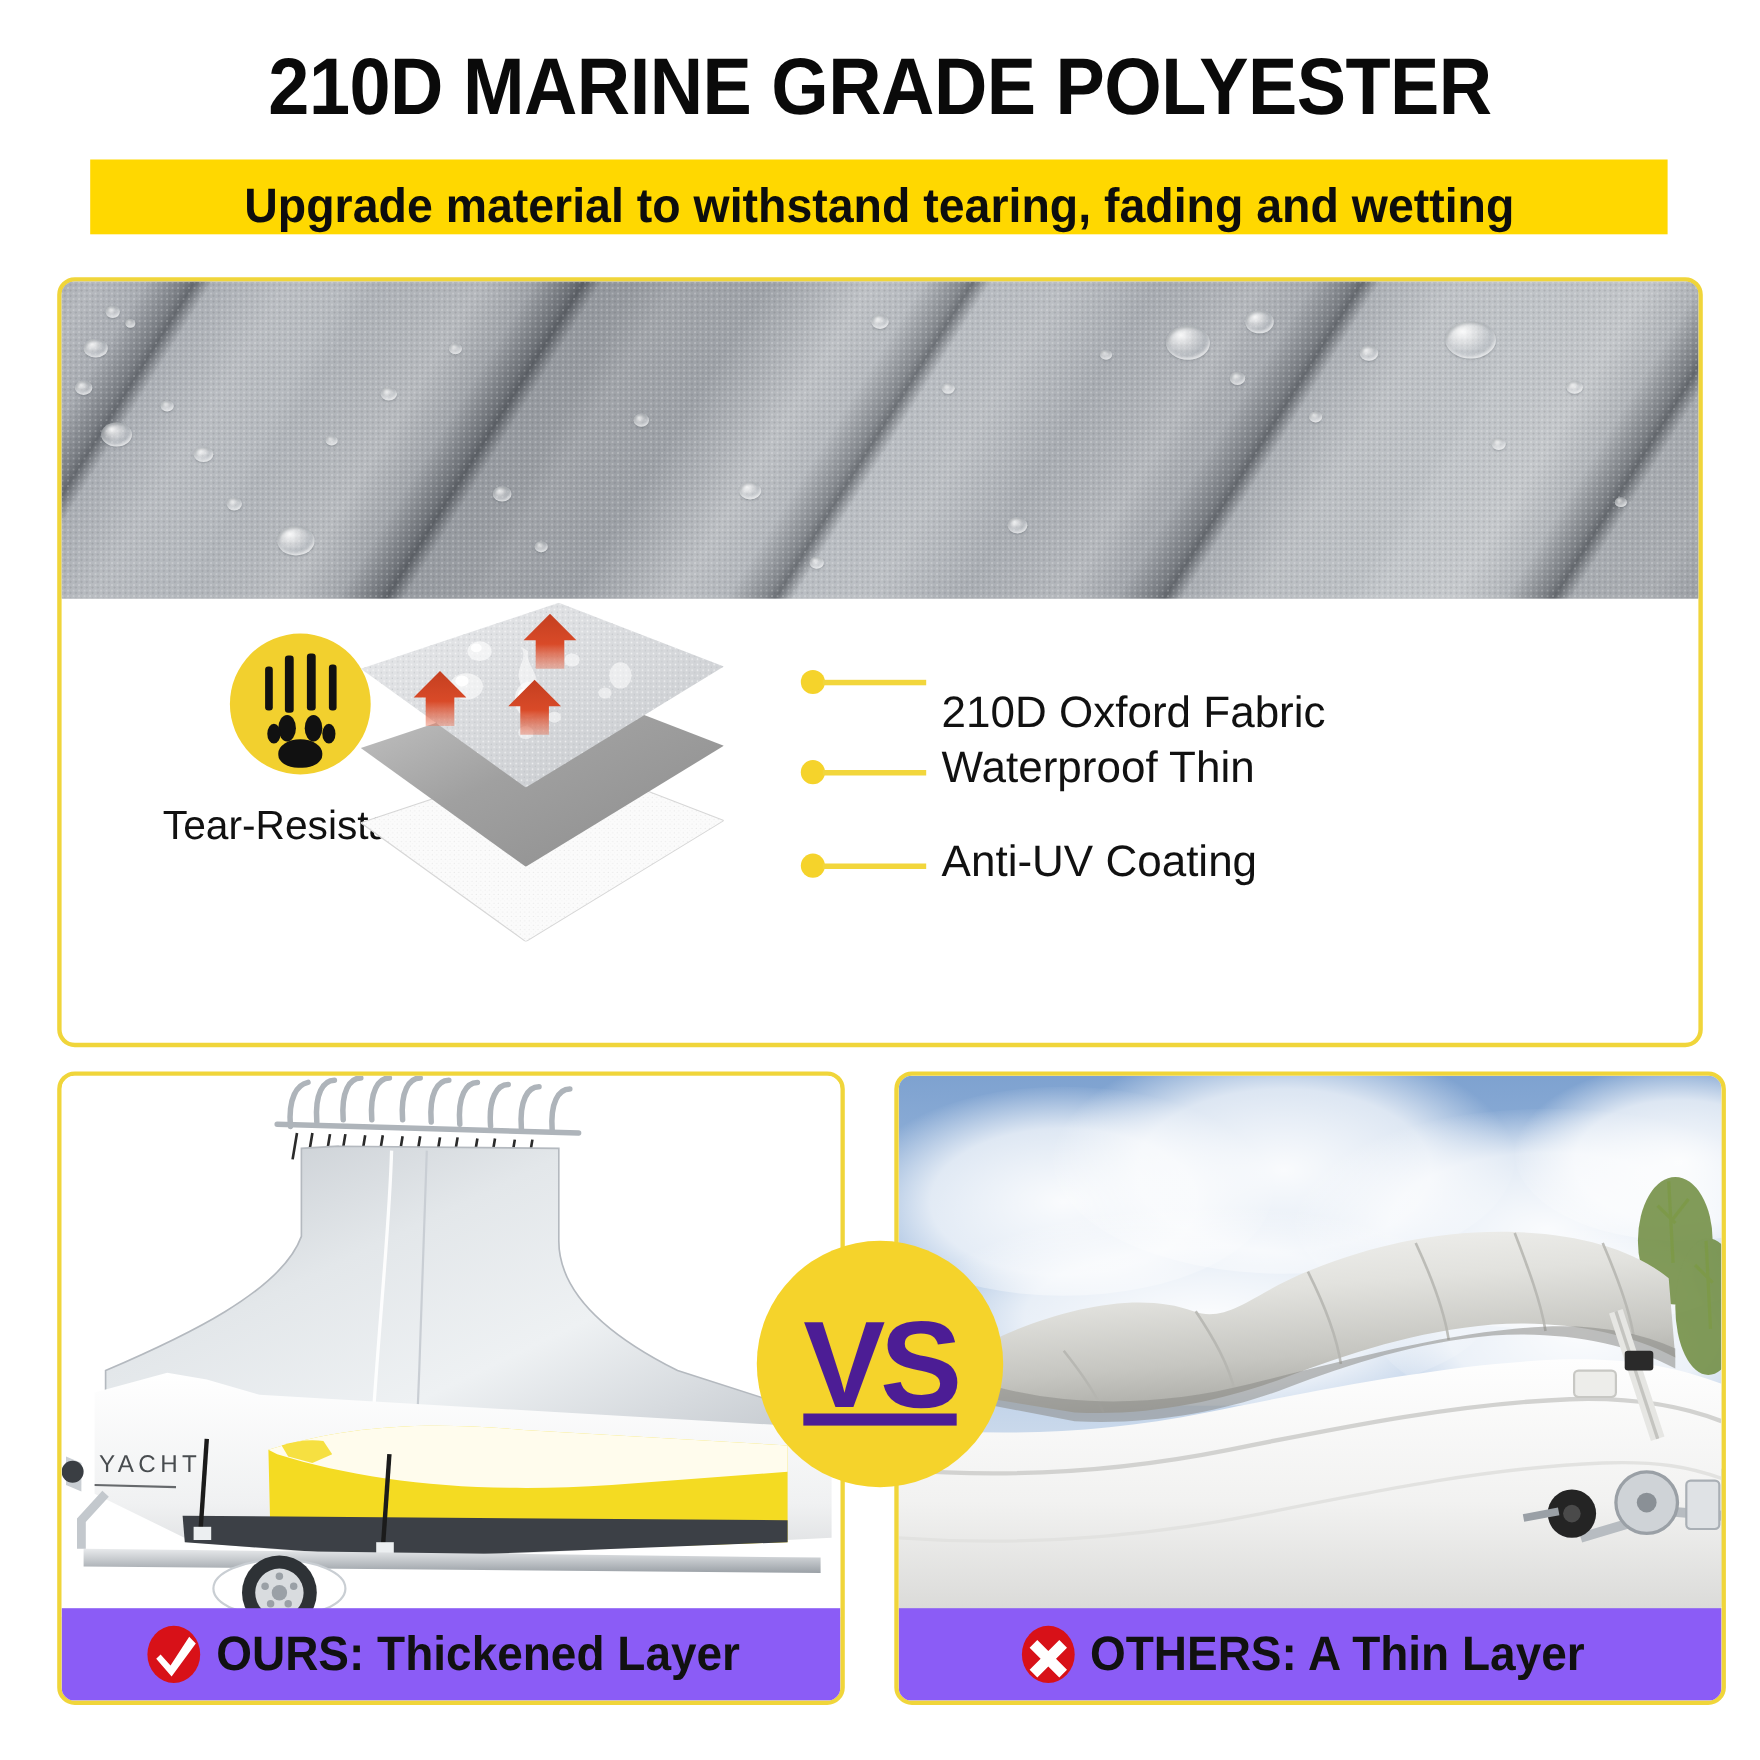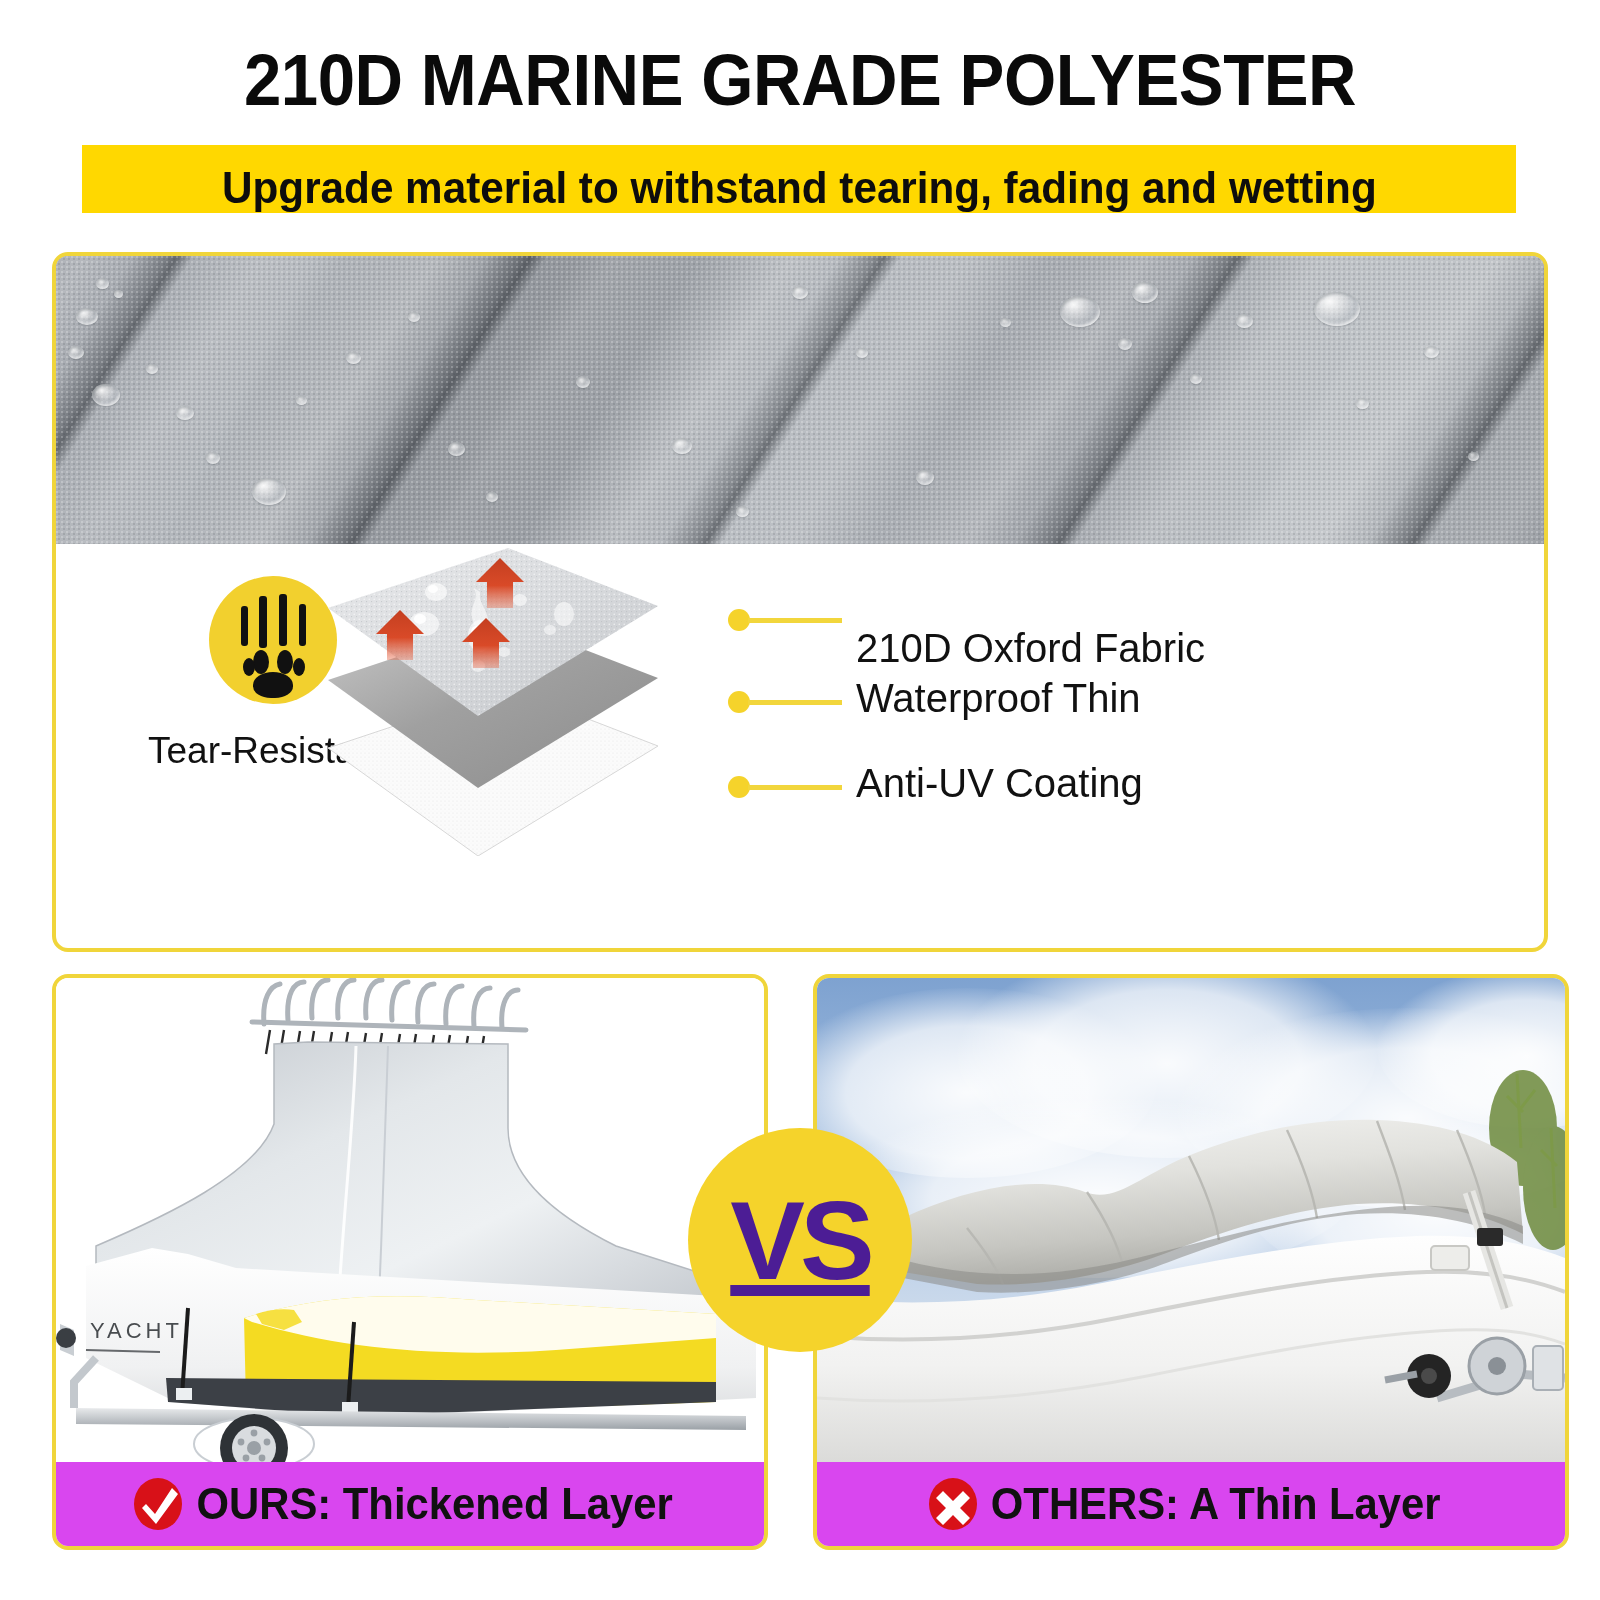--- a/index.html
+++ b/index.html
@@ -87,21 +87,21 @@
   .panel-bl, .panel-br {
     position:absolute; top:974px; height:576px;
     border:4px solid #F0D53A; border-radius:16px; background:#fff; overflow:hidden;
   }
   .panel-bl { left:52px; width:716px; }
   .panel-br { left:813px; width:756px; }
 
   .photo { position:absolute; left:0; top:0; width:100%; height:492px; overflow:hidden;text-align:right; }
 
   .caption {
-    position:absolute; left:0; bottom:0; width:100%; height:84px; background:#d946ef;
+    position:absolute; left:0; bottom:0; width:100%; height:84px; background:#8b5cf6;
     display:flex; align-items:center; justify-content:center; gap:2px;
   }
   .cap-mark { width:48px; height:52px; border-radius:50%; background:#D81118;
     position:relative; flex:none; }
   .cap-text {
     font-family:"Liberation Sans Narrow","Liberation Sans",sans-serif;
     font-weight:bold; font-size:44px; color:#111; white-space:nowrap; transform:scaleX(0.95);
   }
 
   

